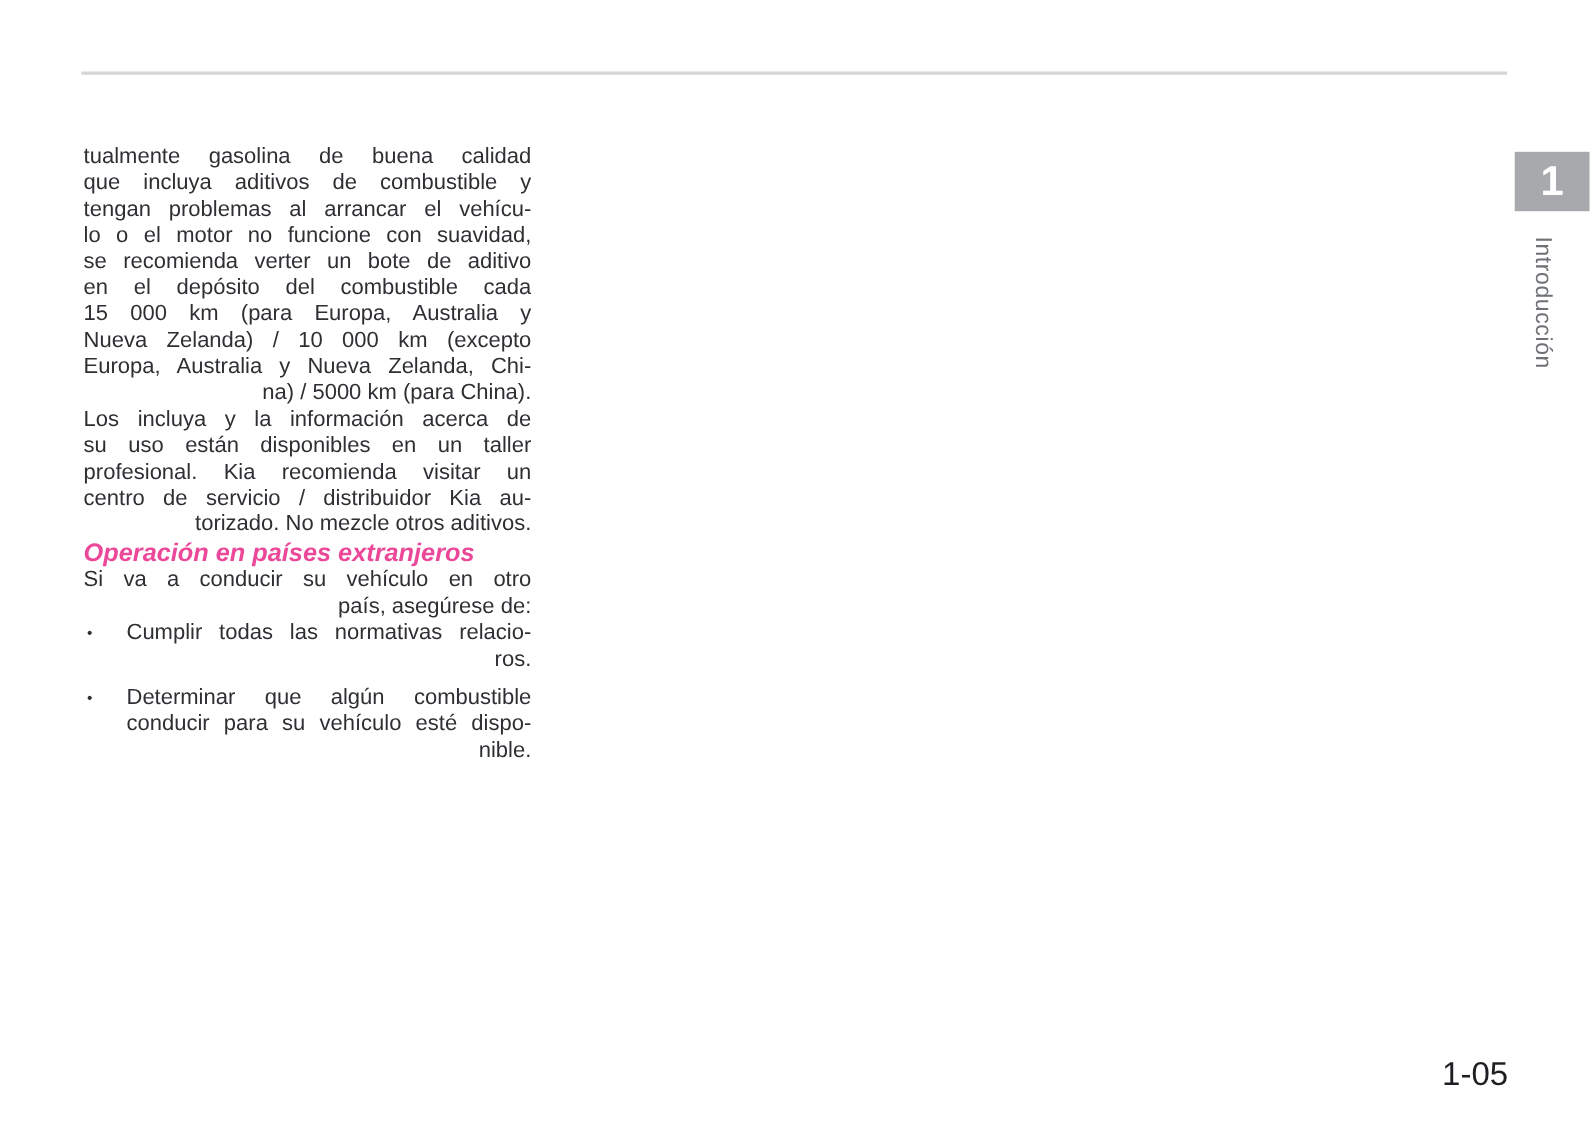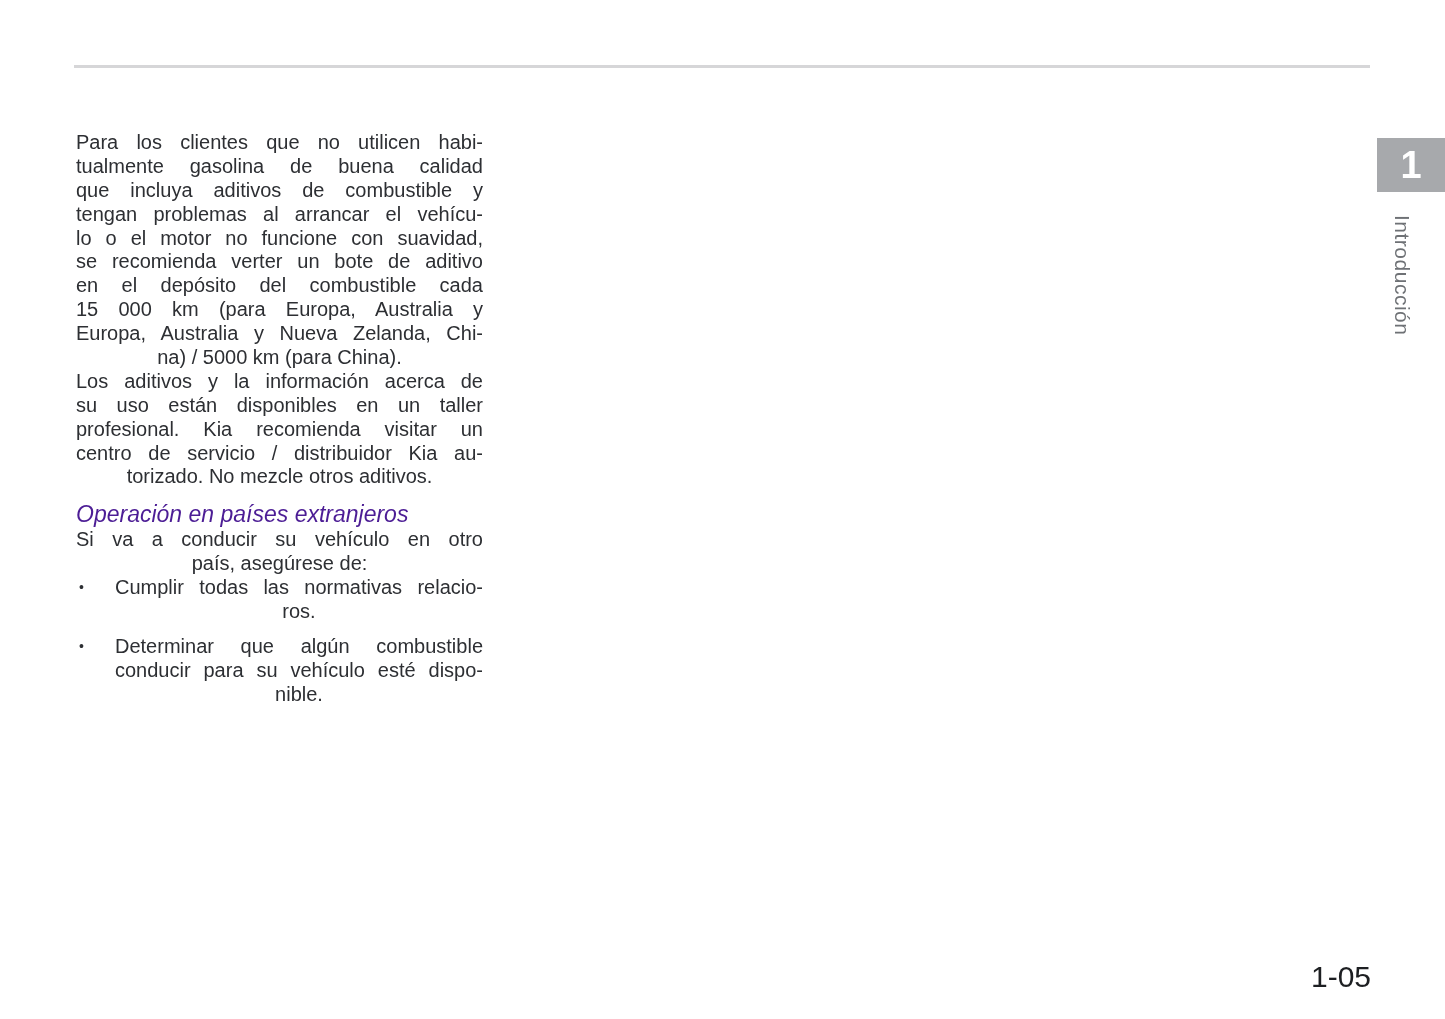--- a/index.html
+++ b/index.html
@@ -22,24 +22,24 @@
     writing-mode:vertical-rl;text-orientation:mixed;
     font-size:21px;line-height:21px;color:#6e7175;letter-spacing:0.5px;
     white-space:nowrap;
   }
   .text-col{
     position:absolute;left:76px;top:131px;width:407px;
     font-size:20px;line-height:23.9px;
   }
   .line{display:block;height:23.9px;overflow:hidden;}
   .j{text-align:justify;text-align-last:justify;}
-  .l{text-align:center;}
+  .l{text-align:right;}
   .section-heading{
-    margin-top:12px;height:27px;line-height:27px;
-    font-size:23px;font-weight:normal;font-style:italic;color:#4c1d95;
+    height:27px;line-height:27px;
+    font-size:23px;font-weight:bold;font-style:italic;color:#ec4899;
   }
   .bullet{display:flex;align-items:flex-start;}
   .bullet.gap{margin-top:11px;}
   .bullet-marker{
     flex:0 0 20px;width:20px;padding-left:3px;box-sizing:border-box;
     font-size:14px;line-height:23.9px;
   }
   .bullet-lines{flex:1 1 auto;min-width:0;margin-left:19px;}
   .page-number{
     position:absolute;right:74px;top:961px;
@@ -53,34 +53,34 @@
 
 <div class="chapter-tab">
   <span>1</span>
 </div>
 
 <div class="chapter-title">Introducción</div>
 
 <div class="text-col">
 
   <div>
-    <div class="line j">Para los clientes que no utilicen habi-</div>
     <div class="line j">tualmente gasolina de buena calidad</div>
     <div class="line j">que incluya aditivos de combustible y</div>
     <div class="line j">tengan problemas al arrancar el vehícu-</div>
     <div class="line j">lo o el motor no funcione con suavidad,</div>
     <div class="line j">se recomienda verter un bote de aditivo</div>
     <div class="line j">en el depósito del combustible cada</div>
     <div class="line j">15 000 km (para Europa, Australia y</div>
+    <div class="line j">Nueva Zelanda) / 10 000 km (excepto</div>
     <div class="line j">Europa, Australia y Nueva Zelanda, Chi-</div>
     <div class="line l">na) / 5000 km (para China).</div>
   </div>
 
   <div>
-    <div class="line j">Los aditivos y la información acerca de</div>
+    <div class="line j">Los incluya y la información acerca de</div>
     <div class="line j">su uso están disponibles en un taller</div>
     <div class="line j">profesional. Kia recomienda visitar un</div>
     <div class="line j">centro de servicio / distribuidor Kia au-</div>
     <div class="line l">torizado. No mezcle otros aditivos.</div>
   </div>
 
   <div class="section-heading">Operación en países extranjeros</div>
 
   <div>
     <div class="line j">Si va a conducir su vehículo en otro</div>

